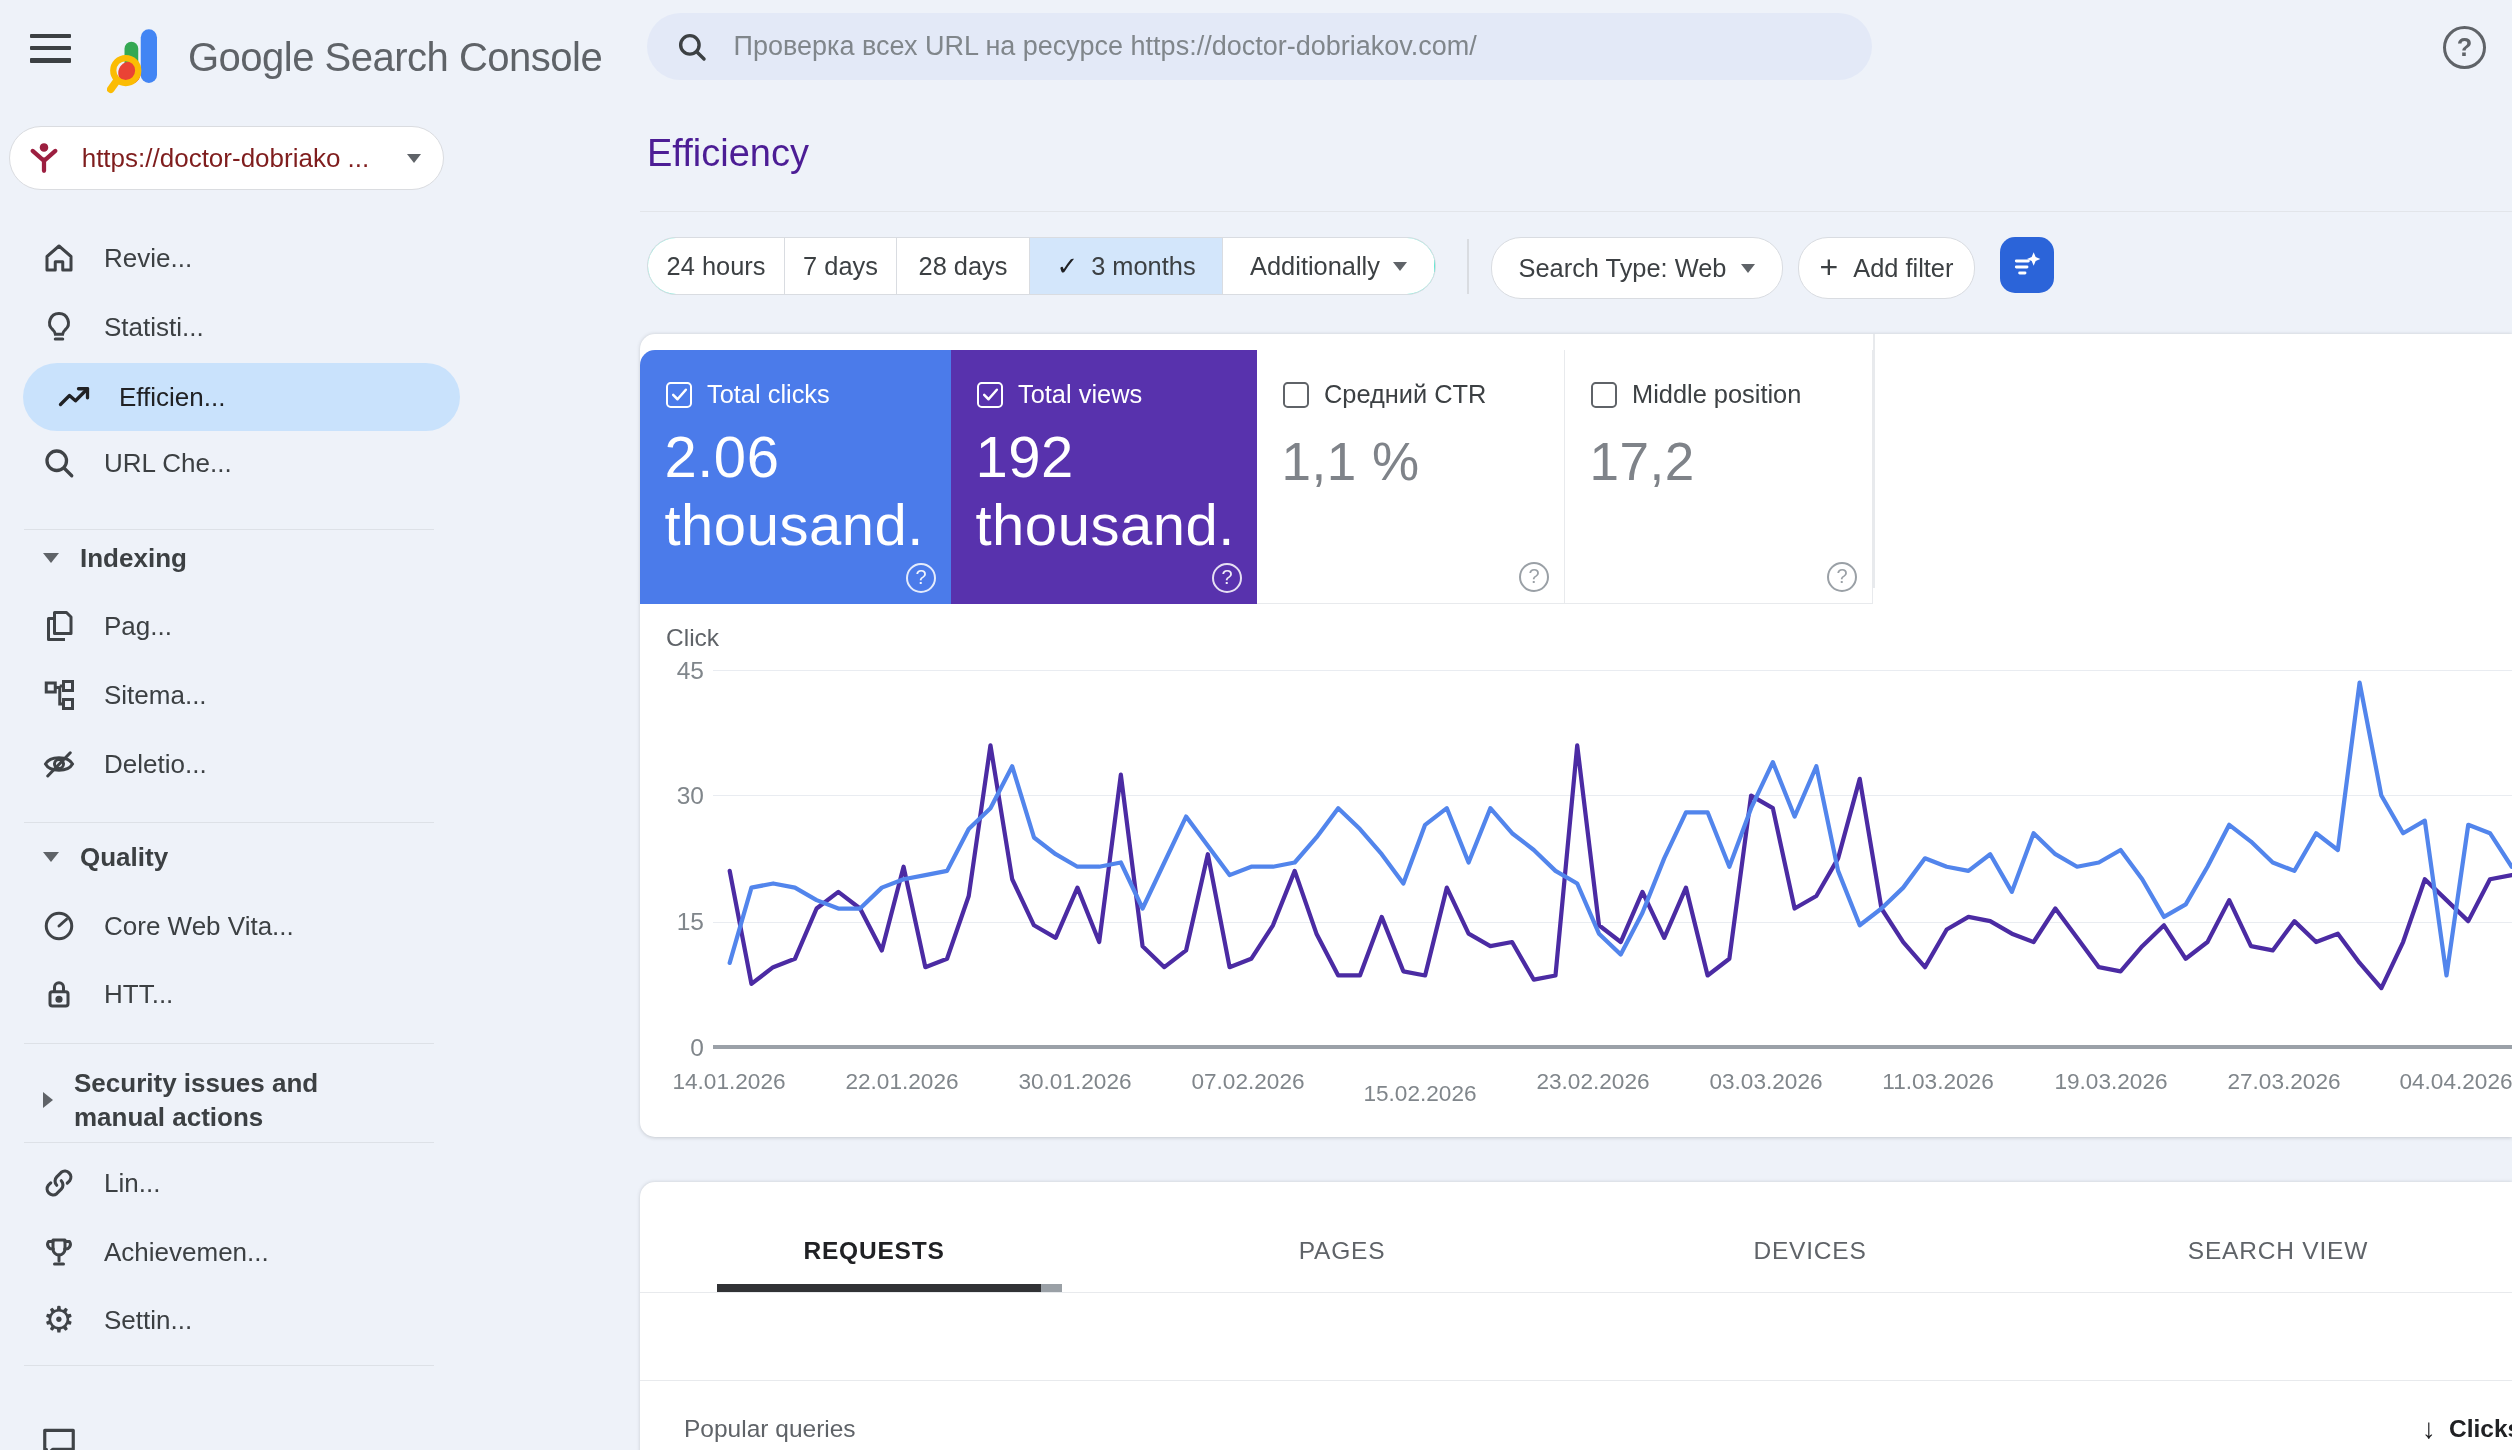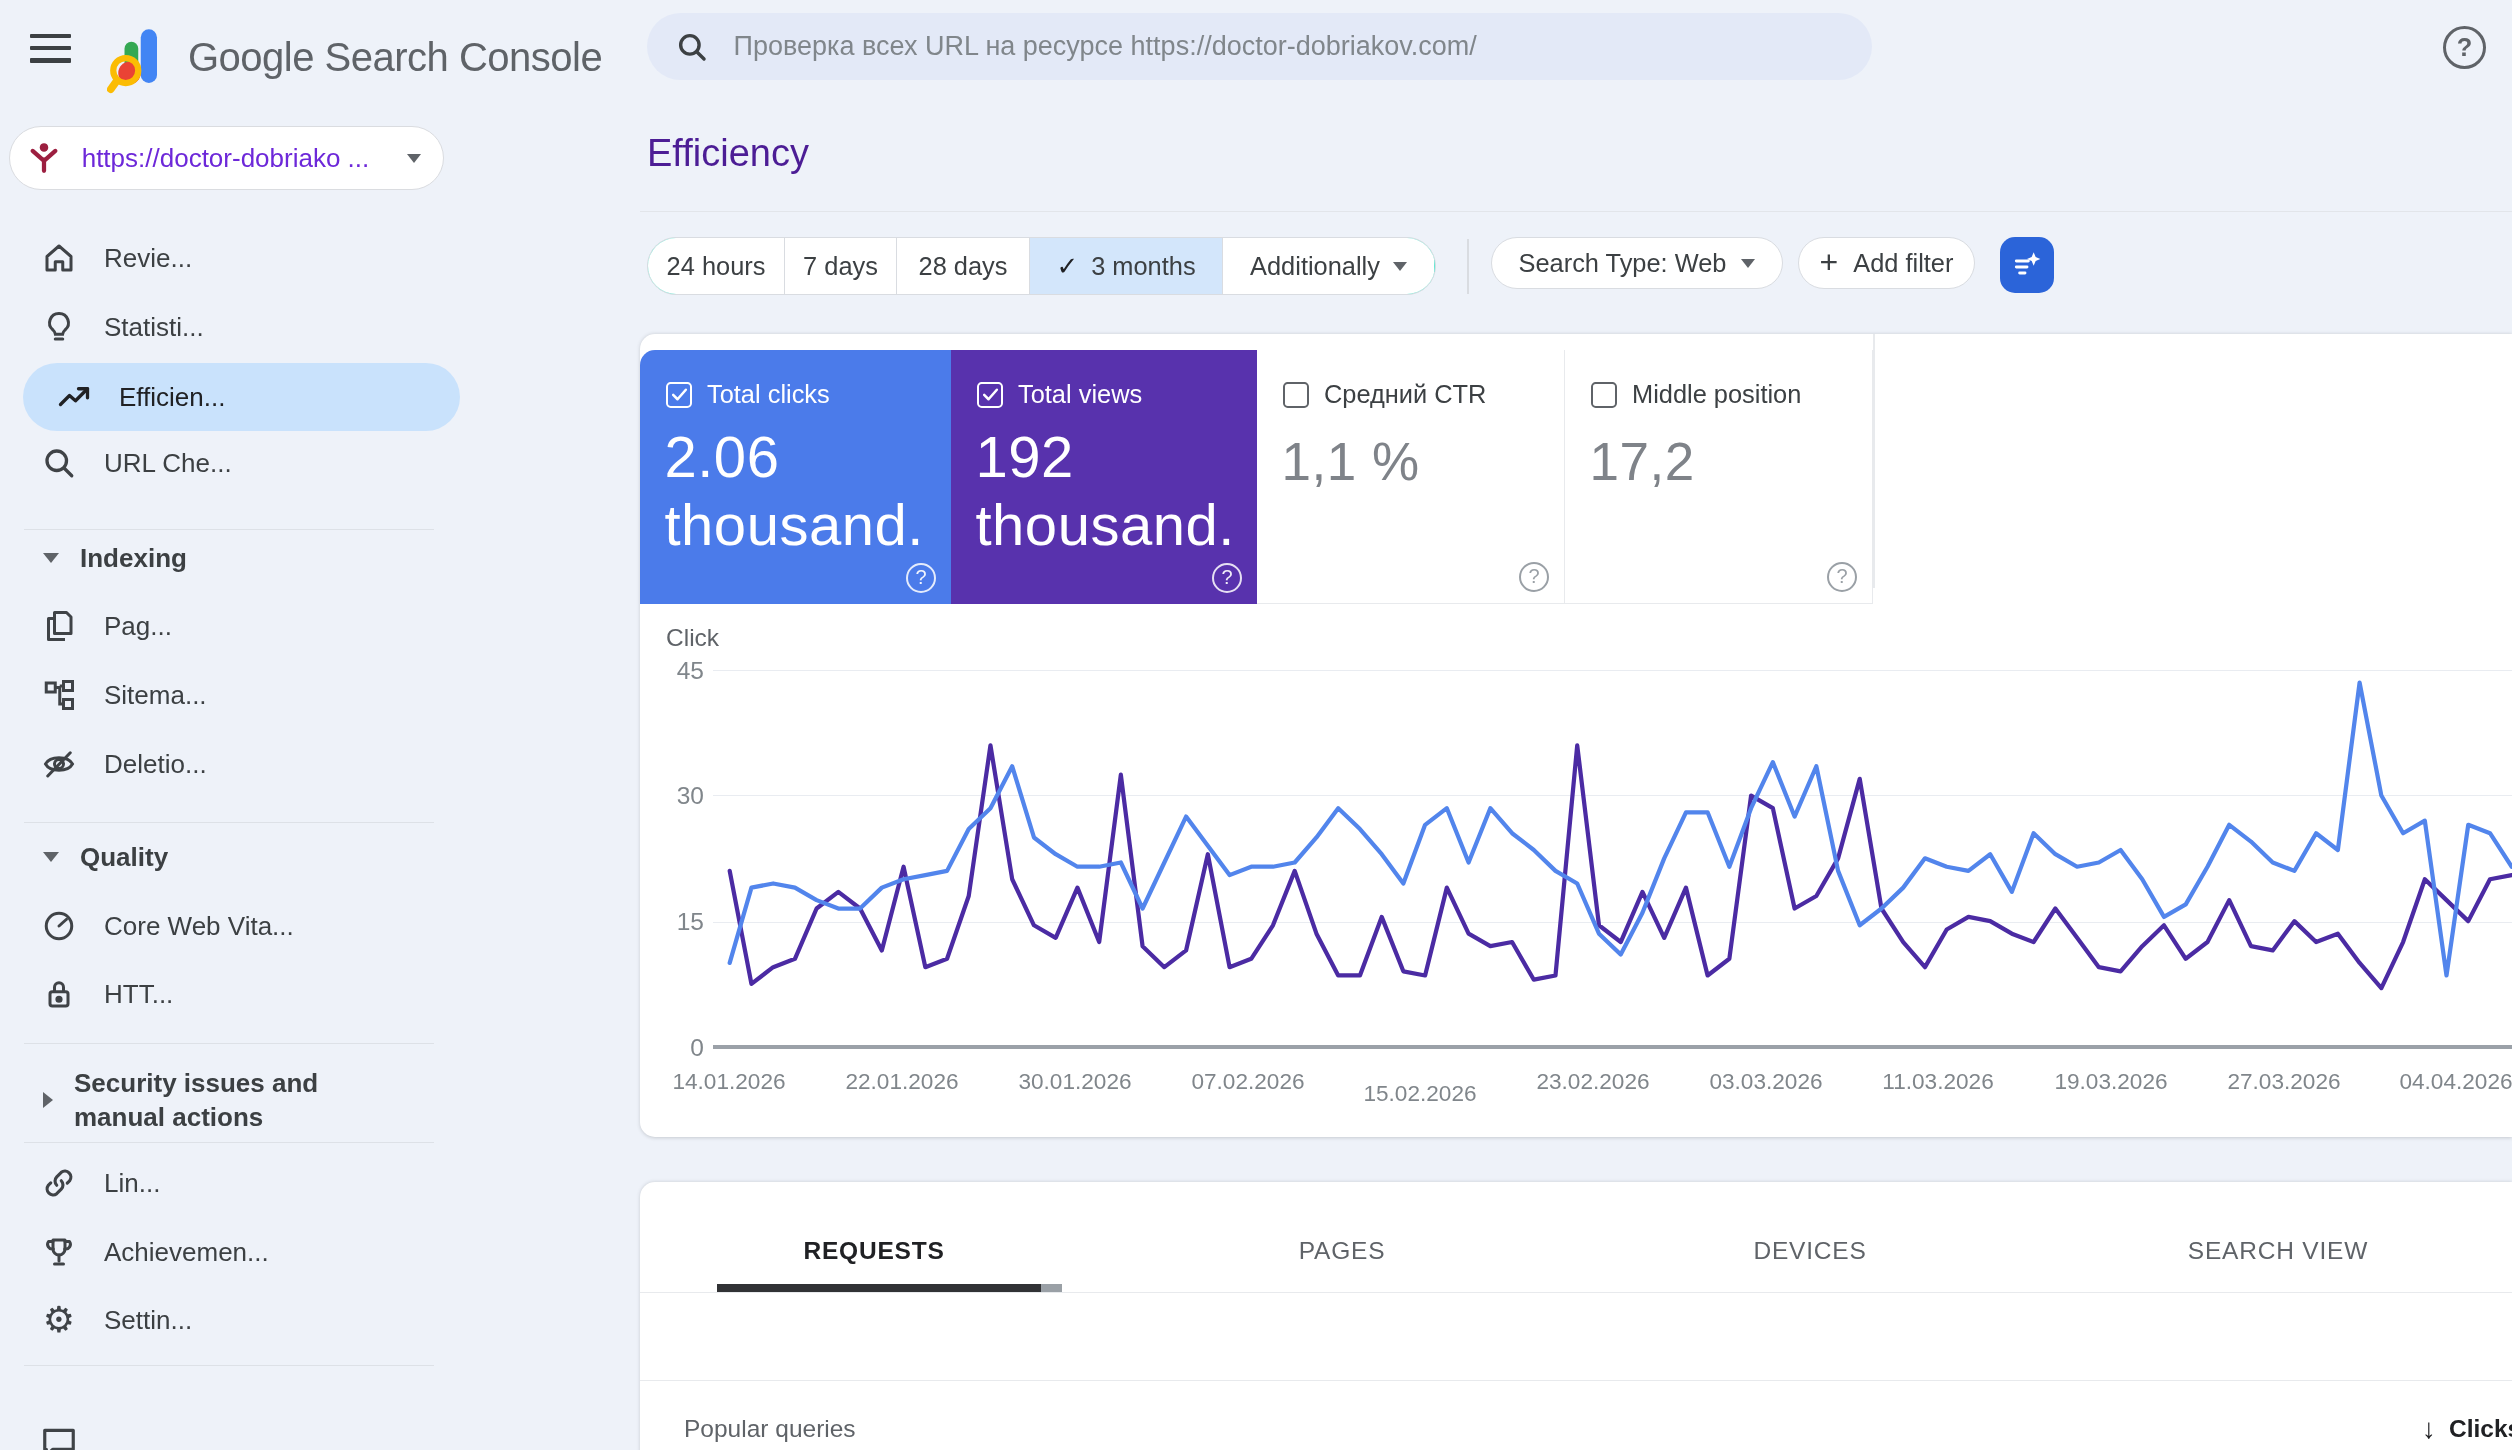--- a/index.html
+++ b/index.html
@@ -15,21 +15,21 @@
   .logo { position:absolute; left:107px; top:21px; width:527px; height:73px; display:flex; align-items:center; gap:21px; }
   .logo-text { font-size:40px; color:#5f6368; letter-spacing:-0.5px; white-space:nowrap; }
   .search-pill { position:absolute; left:647px; top:13px; width:1225px; height:67px; border-radius:34px; background:#e3e9f7; display:flex; align-items:center; padding-left:28px; }
   .search-pill svg { flex:0 0 auto; }
   .search-placeholder { margin-left:24.5px; font-size:27px; color:#80868b; white-space:nowrap; overflow:hidden; }
   .help-btn { position:absolute; left:2443px; top:26px; width:43px; height:43px; border:3.8px solid #5f6368; border-radius:50%; color:#5f6368; font-size:25.4px; font-weight:bold; display:flex; align-items:center; justify-content:center; }
   
   .sidebar { position:absolute; left:0; top:0; width:452px; height:1450px; }
   .property-pill { position:absolute; left:9.4px; top:126px; width:435px; height:64px; background:#fff; border:1.9px solid #dadce0; border-radius:32px; display:flex; align-items:center; padding:0 22.6px 0 11.3px; cursor:pointer; }
   .property-fav { width:45px; height:45px; background:#fff; border-radius:5.6px; display:flex; align-items:center; justify-content:center; }
-  .property-label { margin-left:15px; font-size:26px; font-weight:500; color:#6d28d9; white-space:nowrap; flex:1; }
+  .property-label { margin-left:15px; font-size:26px; font-weight:500; color:#7f1d1d; white-space:nowrap; flex:1; }
   .caret { width:0; height:0; border-left:7.5px solid transparent; border-right:7.5px solid transparent; border-top:9.4px solid #5f6368; }
   .nav-row { position:absolute; left:0; width:450px; height:68px; display:flex; align-items:center; padding-left:40px; gap:26px; cursor:pointer; }
   .nav-row .nav-icon { width:38px; height:38px; flex:0 0 auto; color:#3f4347; display:flex; align-items:center; justify-content:center; }
   .nav-label { font-size:26px; color:#3c4043; white-space:nowrap; }
   .nav-row.selected { left:23px; width:437px; background:#c9e2fc; border-radius:34px; padding-left:32px; }
   .nav-row.selected .nav-label { color:#202124; }
   .nav-divider { position:absolute; left:23.5px; width:410px; height:0.9px; background:#dde1e7; }
   .nav-header { position:absolute; left:0; width:450px; height:68px; display:flex; align-items:center; padding-left:43px; gap:21px; cursor:pointer; }
   .tri-down { width:0; height:0; border-left:8.5px solid transparent; border-right:8.5px solid transparent; border-top:10.4px solid #5f6368; }
   .tri-right { width:0; height:0; border-top:8.5px solid transparent; border-bottom:8.5px solid transparent; border-left:10.4px solid #5f6368; }
@@ -39,21 +39,21 @@
   
   .page-title { position:absolute; left:647px; top:132px; font-size:38px; color:#4c1d95; }
   .title-divider { position:absolute; left:640px; top:211px; width:1872px; height:0.9px; background:#e2e5ea; }
   .filter-row { position:absolute; left:0; top:237px; width:2512px; height:58px; }
   .segmented { position:absolute; left:647px; top:0; width:789px; height:58px; border:1.9px solid #d9dce1; border-radius:30px; background:#5eead4; display:flex; overflow:hidden; }
   .seg-cell { height:100%; display:flex; align-items:center; justify-content:center; gap:13px; font-size:25.4px; color:#3c4043; border-right:1.9px solid #d9dce1; cursor:pointer; background:#fff; }
   .seg-cell:last-child { border-right:none; }
   .seg-cell.selected { background:#d3e6fb; }
   .seg-check { font-size:26px; color:#202124; }
   .filter-vdivider { position:absolute; left:1467px; top:1.9px; width:1.9px; height:55px; background:#d9dce1; }
-  .pill-btn { position:absolute; top:0; height:52px; background:#fff; border:1.9px solid #d9dce1; border-radius:30px; display:flex; align-items:center; justify-content:center; gap:15px; font-size:25.4px; color:#3c4043; cursor:pointer; }
+  .pill-btn { position:absolute; top:0; height:62px; background:#fff; border:1.9px solid #d9dce1; border-radius:30px; display:flex; align-items:center; justify-content:center; gap:15px; font-size:25.4px; color:#3c4043; cursor:pointer; }
   .pill-search-type { left:1491px; width:292px; }
   .pill-add-filter { left:1798px; width:177px; }
   .plus-glyph { font-size:32px; color:#3c4043; line-height:1; margin-top:-2.8px; }
   .smart-filter-btn { position:absolute; left:2000px; top:0; width:54px; height:56px; background:#2b64d9; border-radius:15px; display:flex; align-items:center; justify-content:center; cursor:pointer; }
   
   .perf-card { position:absolute; left:640px; top:334px; width:1872px; height:803px; background:#fff; border-radius:15px 0 0 15px; box-shadow:0 0.9px 3.8px rgba(60,64,67,.22); overflow:hidden; }
   .metric-card { position:absolute; top:16px; height:254px; cursor:pointer;padding-left:12px; }
   .mc0 { left:0; width:311px; border-radius:15px 0 0 0; }
   .mc1 { left:311px; width:306px; }
   .mc2 { left:617px; width:308px; background:#fff; border-right:1.9px solid #e8eaed; border-bottom:1.9px solid #e8eaed; }

